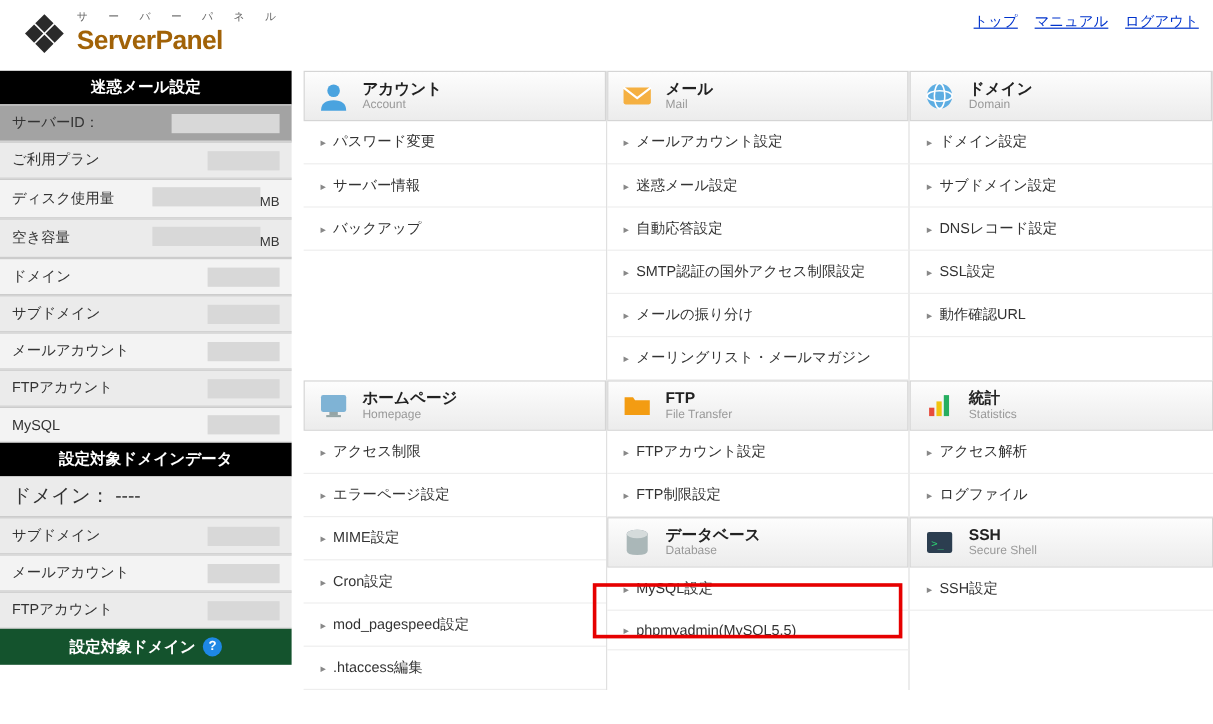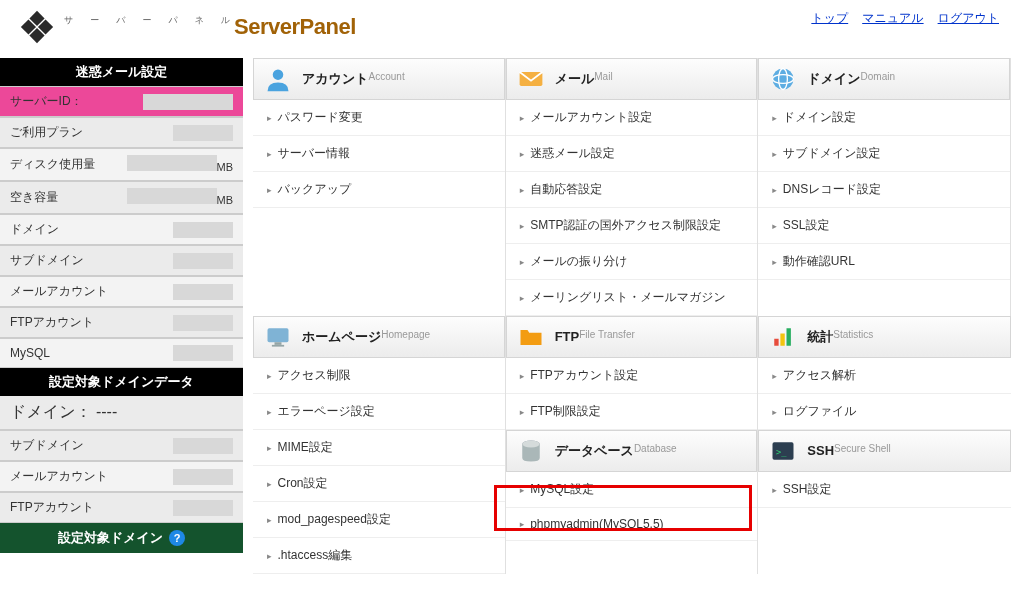--- a/index.html
+++ b/index.html
@@ -2,21 +2,21 @@
 <html><head>
 <meta charset="utf-8">
 <style>
 * { margin: 0; padding: 0; box-sizing: border-box; }
 body { font-family: "Meiryo", "Hiragino Kaku Gothic Pro", sans-serif; font-size: 12px; background: #fff; color: #333; }
 .container { width: 1011px; }
 .header { display: flex; justify-content: space-between; align-items: flex-start; padding: 8px 12px 12px 18px; }
 .logo { display: flex; align-items: center; gap: 8px; }
 .logo-icon { width: 38px; height: 38px; position: relative; }
 .logo-icon svg { width: 100%; height: 100%; }
-.logo-text { display: flex; flex-direction: row; }
+.logo-text { display: flex; flex-direction: column; }
 .logo-sub { font-size: 9px; letter-spacing: 4px; color: #666; }
 .logo-main { font-size: 22px; font-weight: bold; color: #a16207; letter-spacing: -0.5px; }
 .header-links { display: flex; gap: 14px; font-size: 12px; padding-top: 2px; }
 .header-links a { color: #0033cc; text-decoration: underline; cursor: pointer; }
 .main { display: flex; }
 .sidebar { width: 243px; }
 .side-header { background: #000; color: #fff; font-weight: bold; text-align: center; padding: 5px 0; font-size: 13px; }
 .side-row { display: flex; justify-content: space-between; align-items: center; border-top: 1px solid #ccc; border-bottom: 1px solid #ccc; padding: 6px 10px; background: #f3f3f3; font-size: 12px; }
 .side-row:nth-child(odd) { background: #ebebeb; }
 .side-label { color: #333; }
@@ -25,21 +25,21 @@
 .side-unit { font-size: 11px; color: #333; }
 .side-domain-row { padding: 6px 10px; background: #ebebeb; border-bottom: 1px solid #ccc; font-size: 16px; color: #333; }
 .side-footer { background: #14532d; color: #fff; text-align: center; padding: 6px 0; font-weight: bold; font-size: 13px; display: flex; align-items: center; justify-content: center; gap: 6px; }
 .help-icon { display: inline-flex; width: 16px; height: 16px; background: #1e88e5; color: #fff; border-radius: 50%; align-items: center; justify-content: center; font-size: 11px; font-weight: bold; }
 .content { flex: 1; padding-left: 10px; }
 .grid { display: grid; grid-template-columns: repeat(3, 1fr); gap: 0; }
 .section { border-right: 1px solid #e0e0e0; }
 .section:last-child { border-right: none; }
 .section-head { display: flex; align-items: center; gap: 10px; background: linear-gradient(#fdfdfd, #ececec); border: 1px solid #d5d5d5; padding: 6px 10px; }
 .section-icon { width: 28px; height: 28px; display: flex; align-items: center; justify-content: center; }
-.section-titles { display: flex; line-height: 1.2; }
+.section-titles { display: flex; flex-direction: column; line-height: 1.2; }
 .section-title-ja { font-size: 13px; font-weight: bold; color: #222; }
 .section-title-en { font-size: 10px; color: #999; }
 .section-body { }
 .link-item { display: flex; align-items: center; gap: 6px; padding: 9px 14px; border-bottom: 1px solid #eee; cursor: pointer; font-size: 12px; color: #333; }
 .arrow { color: #888; font-size: 9px; }
 .col-wrap { position: relative; }
 .redbox { position: absolute; border: 3px solid #e60000; pointer-events: none; }
 </style>
 </head>
 <body>
@@ -65,21 +65,21 @@
     <div class="header-links">
       <a>トップ</a>
       <a>マニュアル</a>
       <a>ログアウト</a>
     </div>
   </div>
 
   <div class="main">
     <div class="sidebar">
       <div class="side-header">迷惑メール設定</div>
-      <div class="side-row" style="background:#ec4899;">
+      <div class="side-row" style="background:#a3a3a3;">
           <span class="side-label">サーバーID：</span>
           <span class="side-value wide"></span>
         </div>
       <div class="side-row">
           <span class="side-label">ご利用プラン</span>
           <span class="side-value"></span>
         </div>
       <div class="side-row">
           <span class="side-label">ディスク使用量</span>
           <span><span class="side-value wide"></span><span class="side-unit">MB</span></span>

